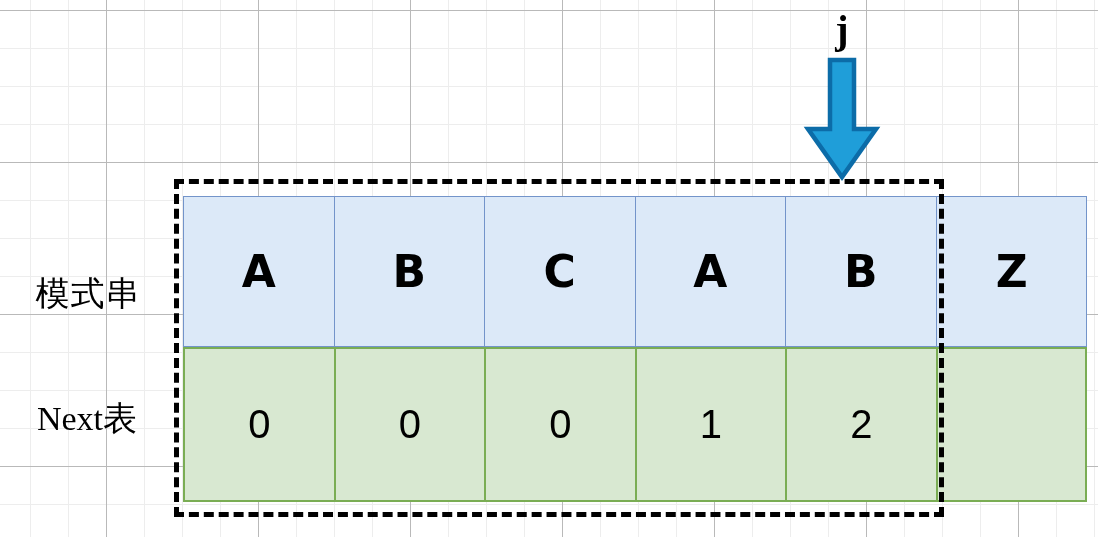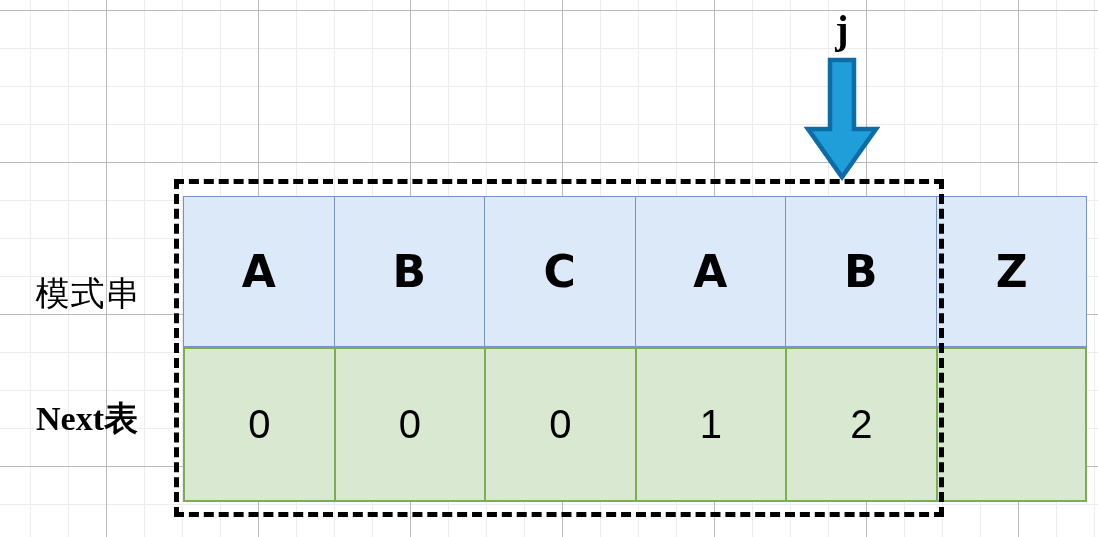--- a/index.html
+++ b/index.html
@@ -51,21 +51,20 @@
     width: 160px;
     font-size: 34px;
     letter-spacing: 1px;
     margin-top: 23px;
   }
   #label-next {
     left: 6px;
     top: 396px;
     width: 162px;
     font-size: 34px;
-    font-weight: bold;
   }
 
   
   #table {
     position: absolute;
     left: 183px;
     top: 196px;
     width: 904px;
     height: 306px;
   }

